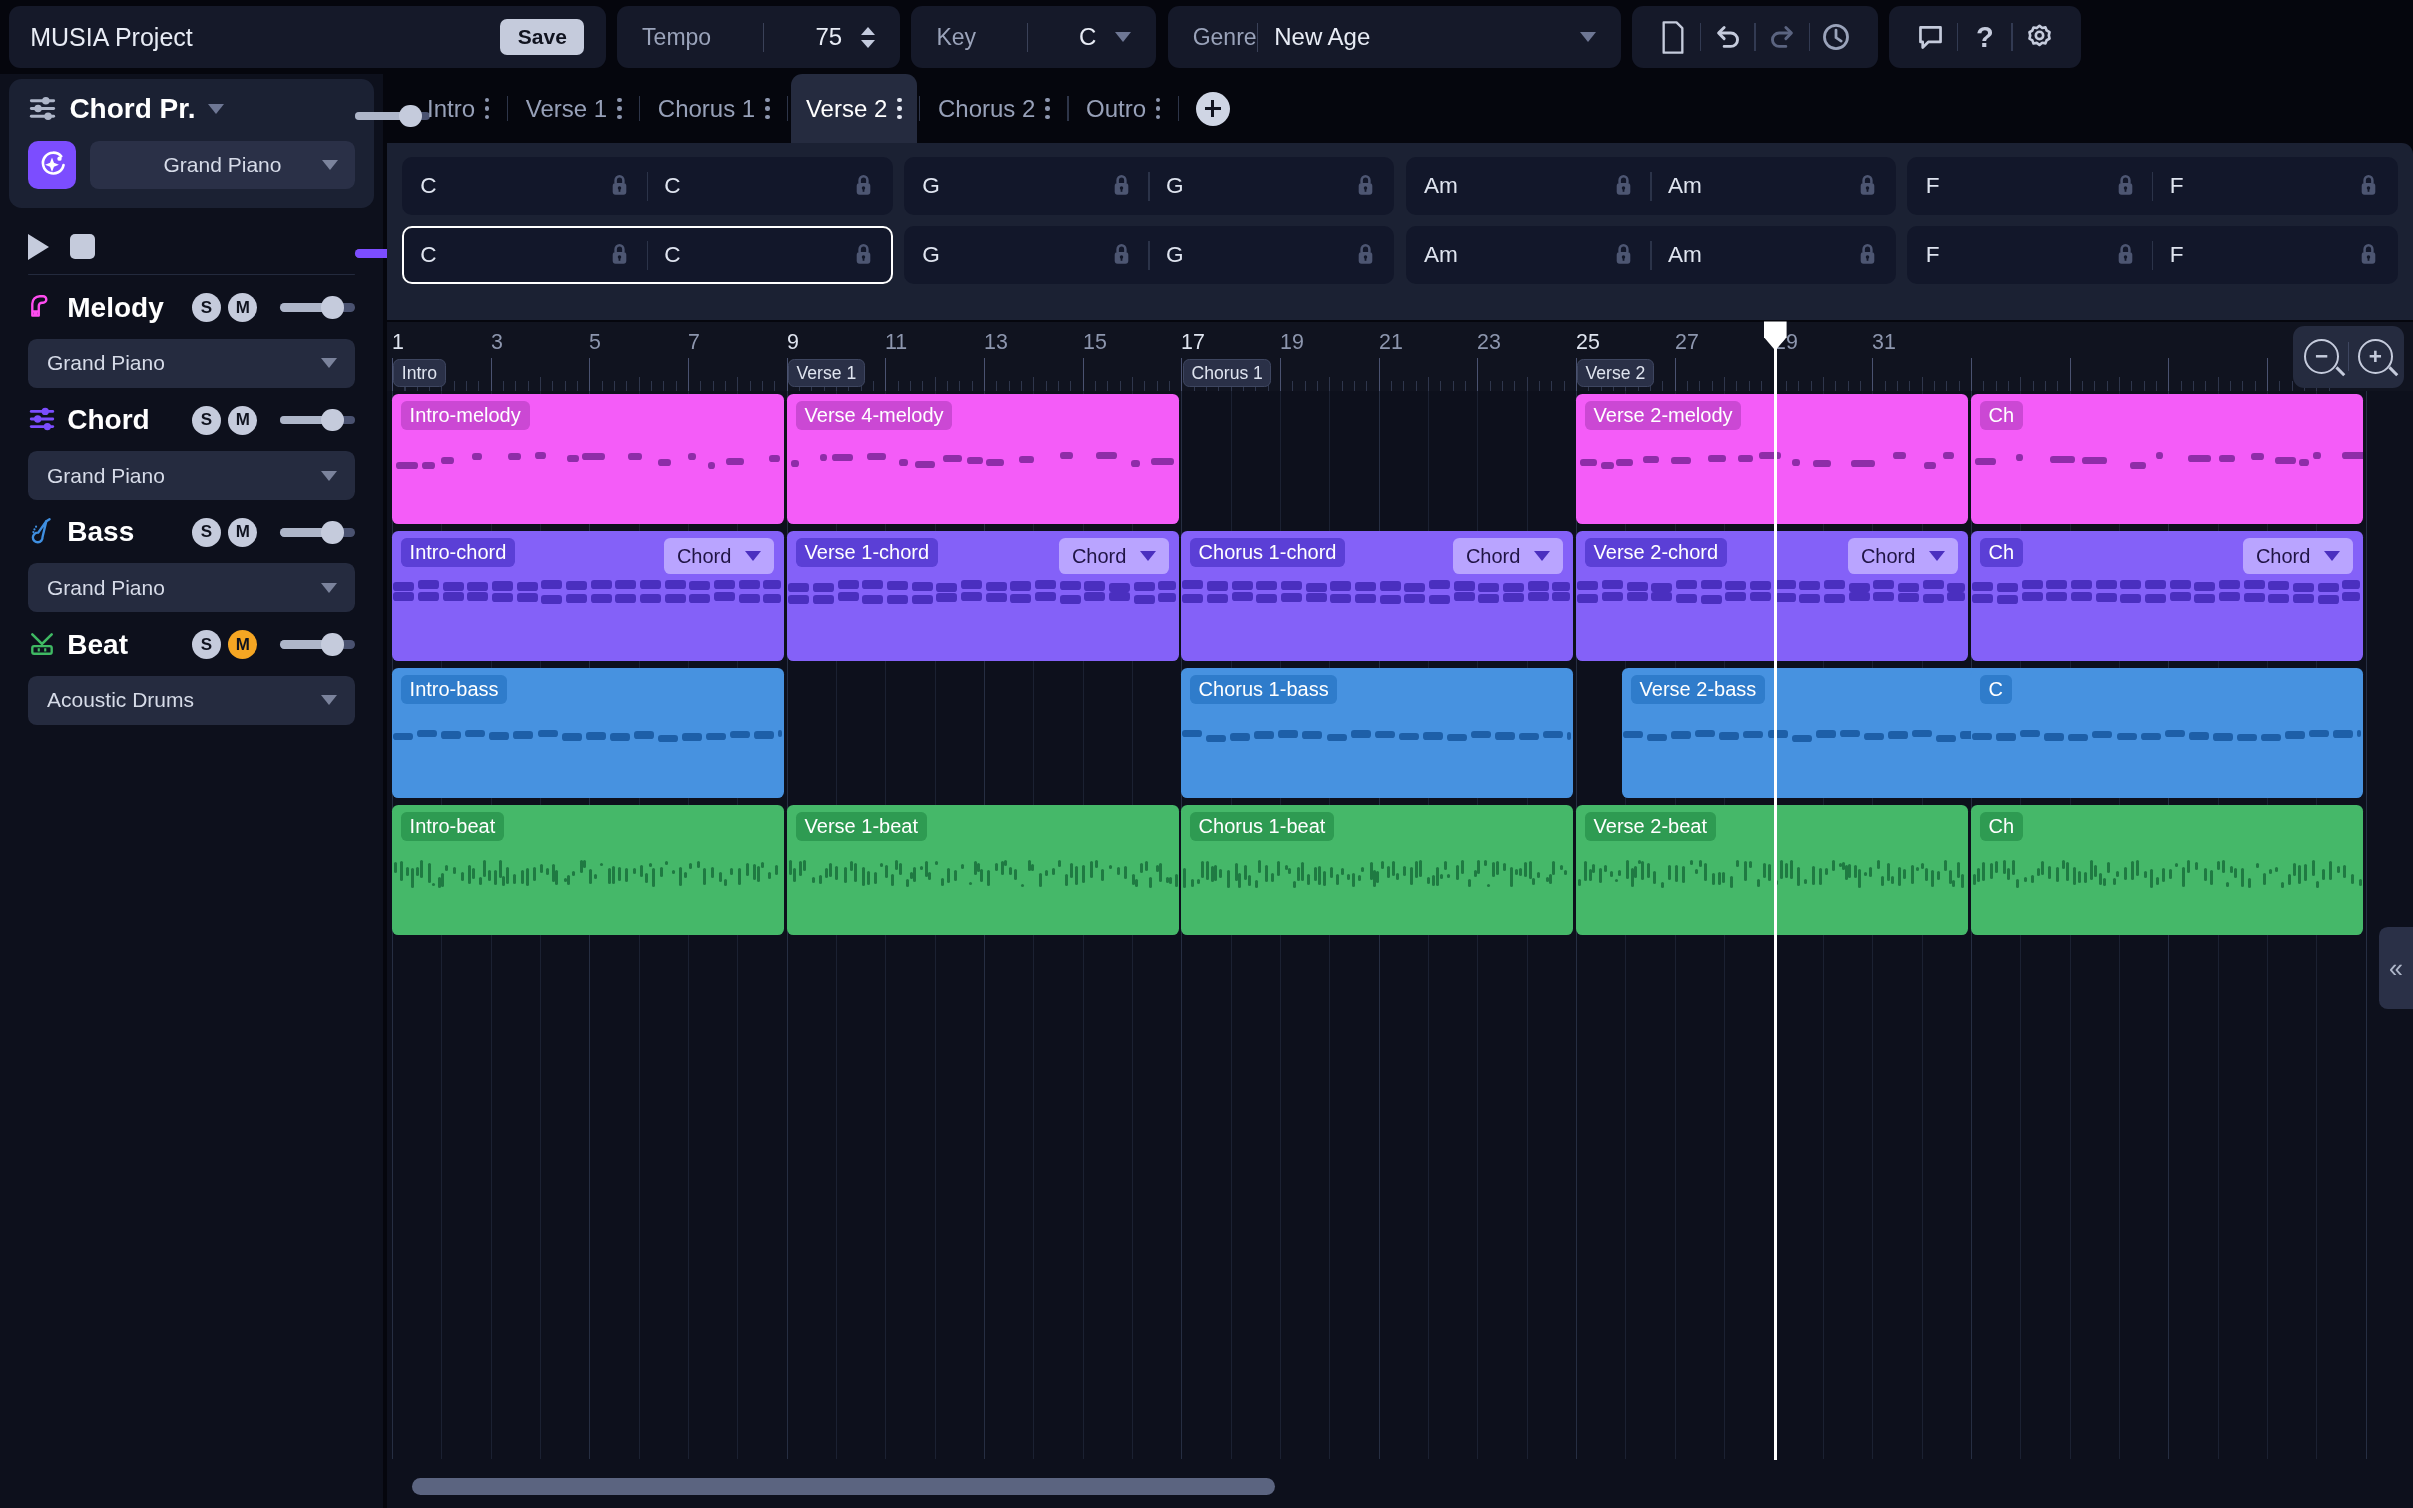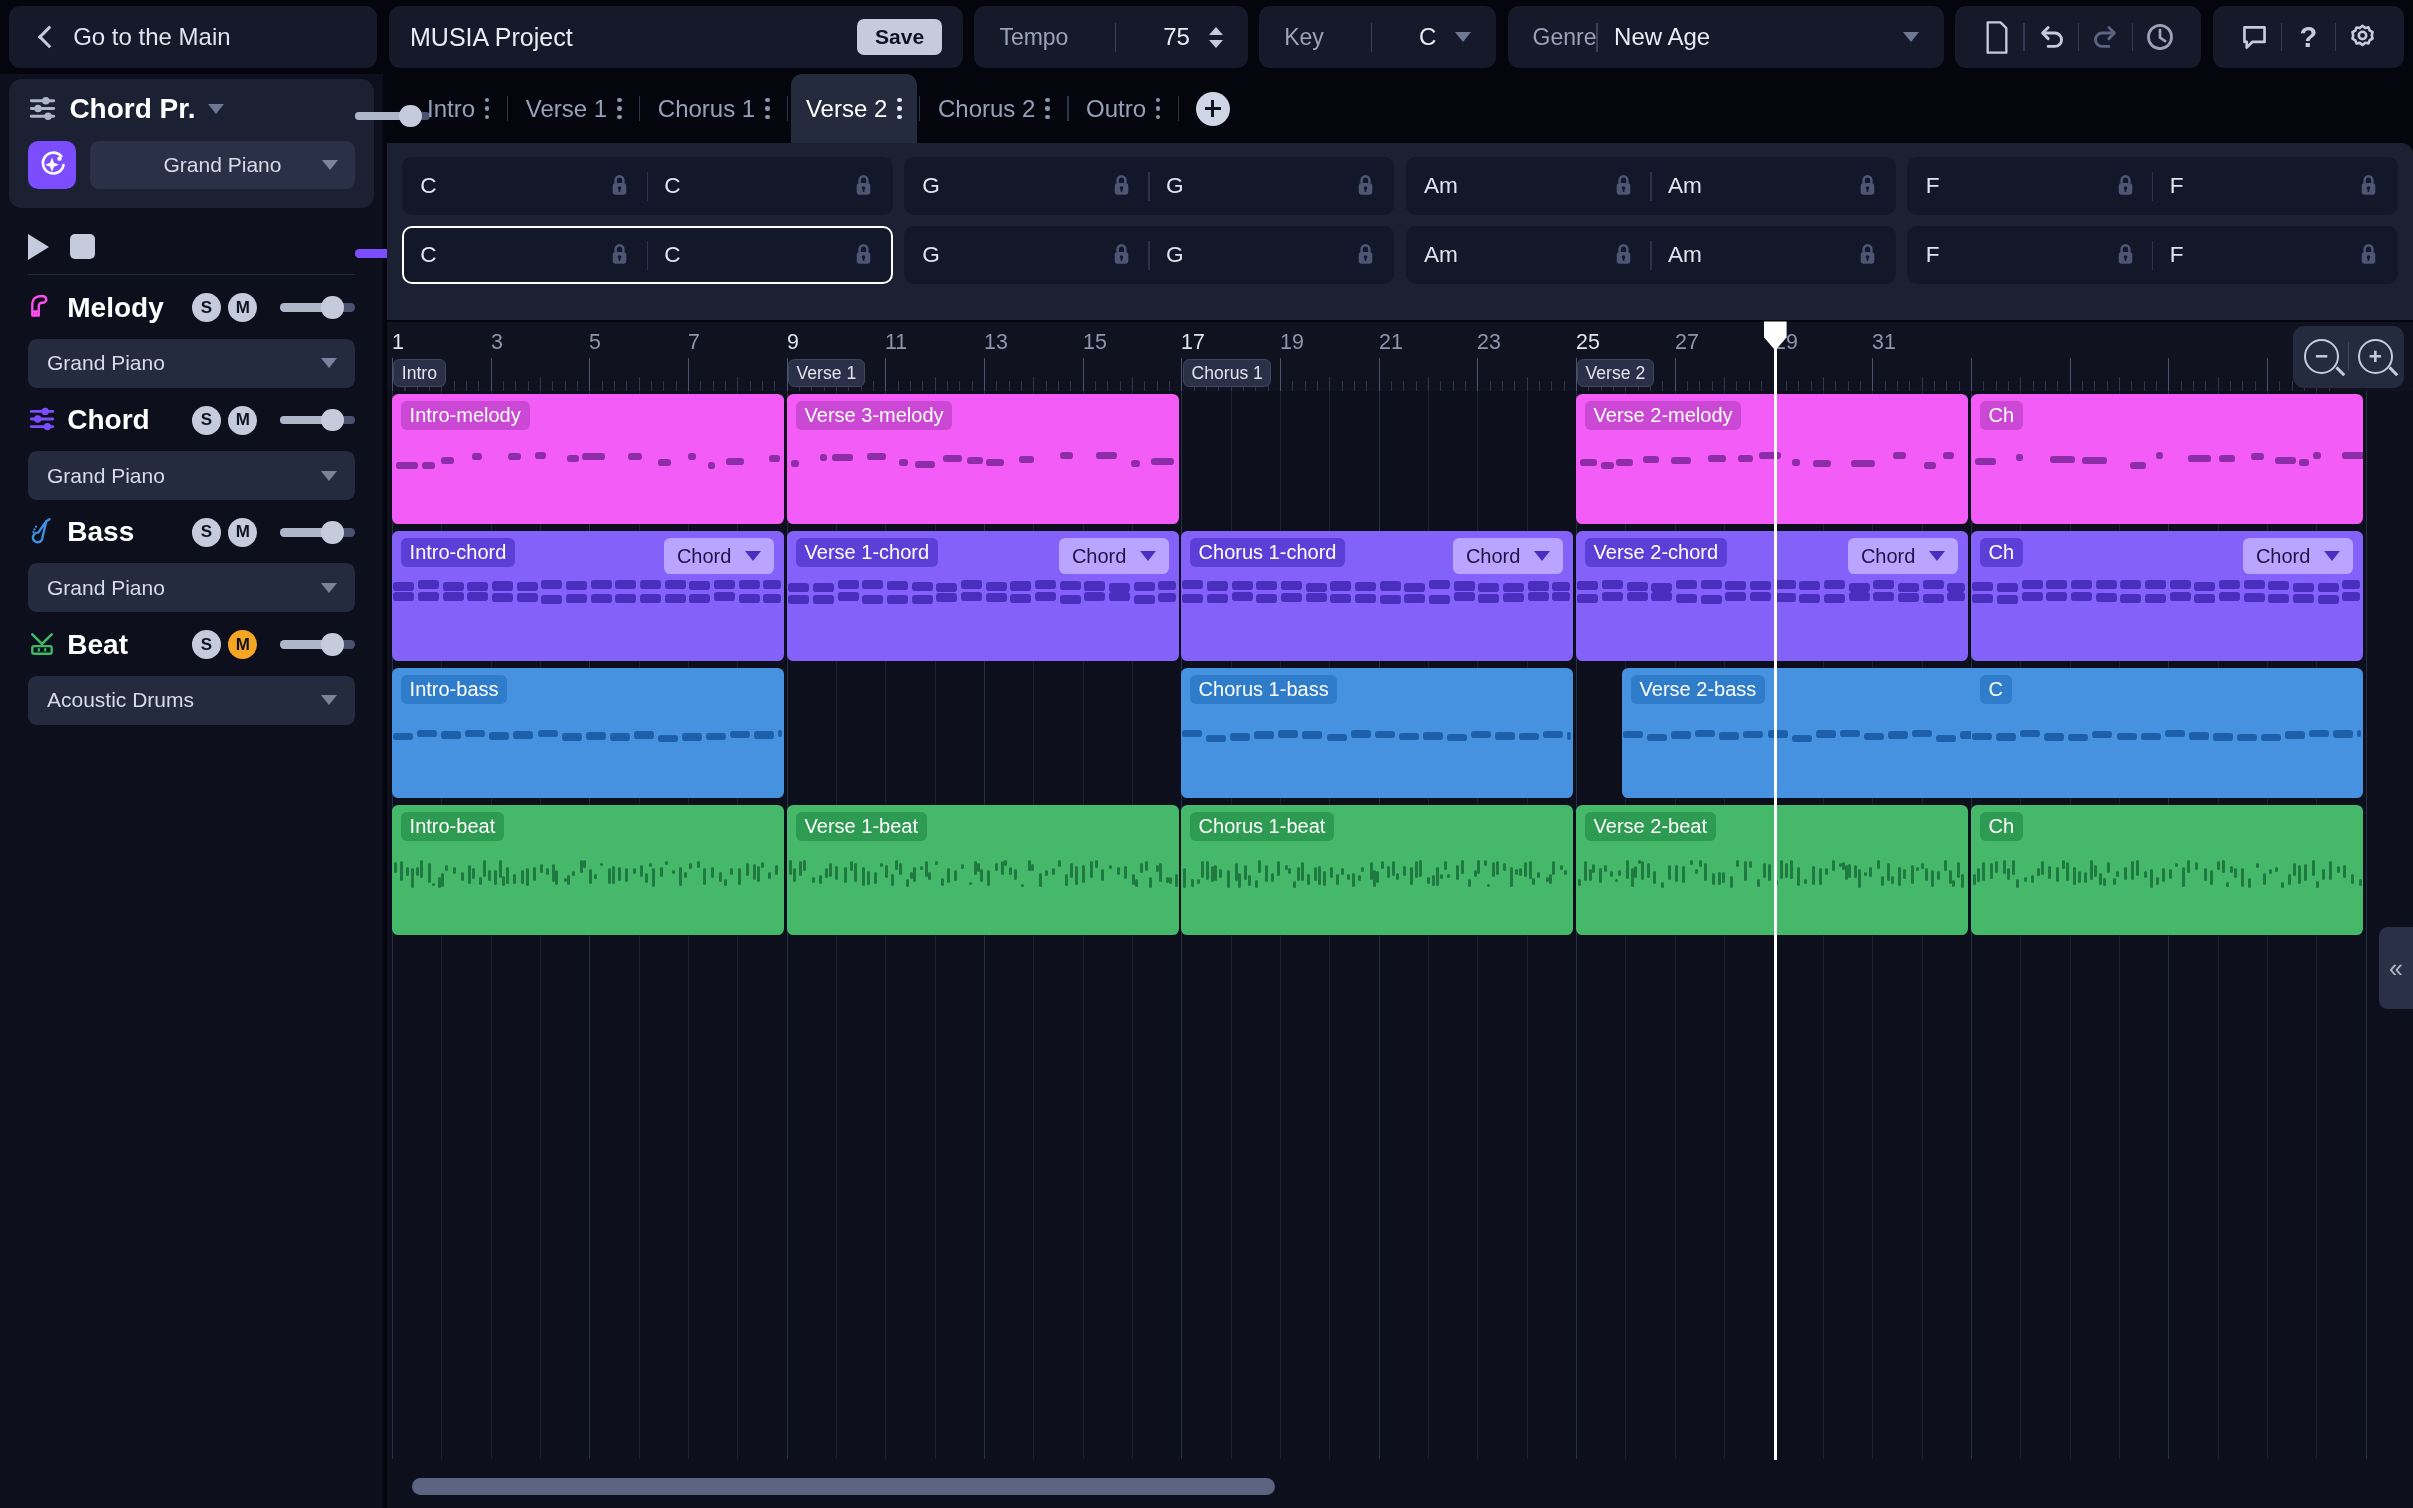--- a/index.html
+++ b/index.html
@@ -136,24 +136,20 @@
   .hscroll-wrap { position: absolute; left: 387px; bottom: 8.8px; width: 2011px; height: 21.4px; padding: 0 25px; }
   .hscroll { height: 17.6px; width: 44%; background: #5b6480; border-radius: 8.8px; cursor: pointer; }
 </style>
 </head>
 <body>
 
 <div class="app">
 
   <div class="topbar">
 
-    <div class="panel goto-main">
-      <span class="chev-left"></span>
-      <span class="goto-main-label">Go to the Main</span>
-    </div>
 
     <div class="panel project">
       <span class="project-title">MUSIA Project</span>
       <span class="save-btn">Save</span>
     </div>
 
     <div class="panel tempo">
       <span class="fld-label">Tempo</span>
       <span class="vdiv"></span>
       <span class="grp">
@@ -873,21 +869,21 @@
               <i class="nt" style="left: 190px; width: 22.6px; height: 7px; top: 1.9px; background: rgb(142, 45, 168);"></i>
               <i class="nt" style="left: 236px; width: 14px; height: 7px; top: 1.9px; background: rgb(142, 45, 168);"></i>
               <i class="nt" style="left: 266px; width: 12.6px; height: 7px; top: 7.5px; background: rgb(142, 45, 168);"></i>
               <i class="nt" style="left: 296px; width: 7.5px; height: 7px; top: 1.9px; background: rgb(142, 45, 168);"></i>
               <i class="nt" style="left: 316px; width: 7px; height: 7px; top: 10.7px; background: rgb(142, 45, 168);"></i>
               <i class="nt" style="left: 334px; width: 17.6px; height: 7px; top: 6.3px; background: rgb(142, 45, 168);"></i>
               <i class="nt" style="left: 377px; width: 11.3px; height: 7px; top: 3.8px; background: rgb(142, 45, 168);"></i>
             </div>
           </div>
           <div class="clip" style="left: 400px; width: 392px; background: rgb(244, 92, 248);">
-            <span class="cl-label" style="background: rgb(203, 72, 212);">Verse 3-melody</span>
+            <span class="cl-label" style="background: rgb(203, 72, 212);">Verse 4-melody</span>
             <div class="notes" style="top: 58px; height: 25px;">
               <i class="nt" style="left: 3.8px; width: 8.2px; height: 7px; top: 8.8px; background: rgb(142, 45, 168);"></i>
               <i class="nt" style="left: 33px; width: 7px; height: 7px; top: 2.5px; background: rgb(142, 45, 168);"></i>
               <i class="nt" style="left: 45px; width: 21px; height: 7px; top: 2.5px; background: rgb(142, 45, 168);"></i>
               <i class="nt" style="left: 80px; width: 19px; height: 7px; top: 1.9px; background: rgb(142, 45, 168);"></i>
               <i class="nt" style="left: 112px; width: 9.4px; height: 7px; top: 7px; background: rgb(142, 45, 168);"></i>
               <i class="nt" style="left: 128px; width: 19.5px; height: 7px; top: 9.4px; background: rgb(142, 45, 168);"></i>
               <i class="nt" style="left: 156px; width: 19px; height: 7px; top: 3.1px; background: rgb(142, 45, 168);"></i>
               <i class="nt" style="left: 180px; width: 16.3px; height: 7px; top: 5px; background: rgb(142, 45, 168);"></i>
               <i class="nt" style="left: 199px; width: 18px; height: 7px; top: 7.5px; background: rgb(142, 45, 168);"></i>

